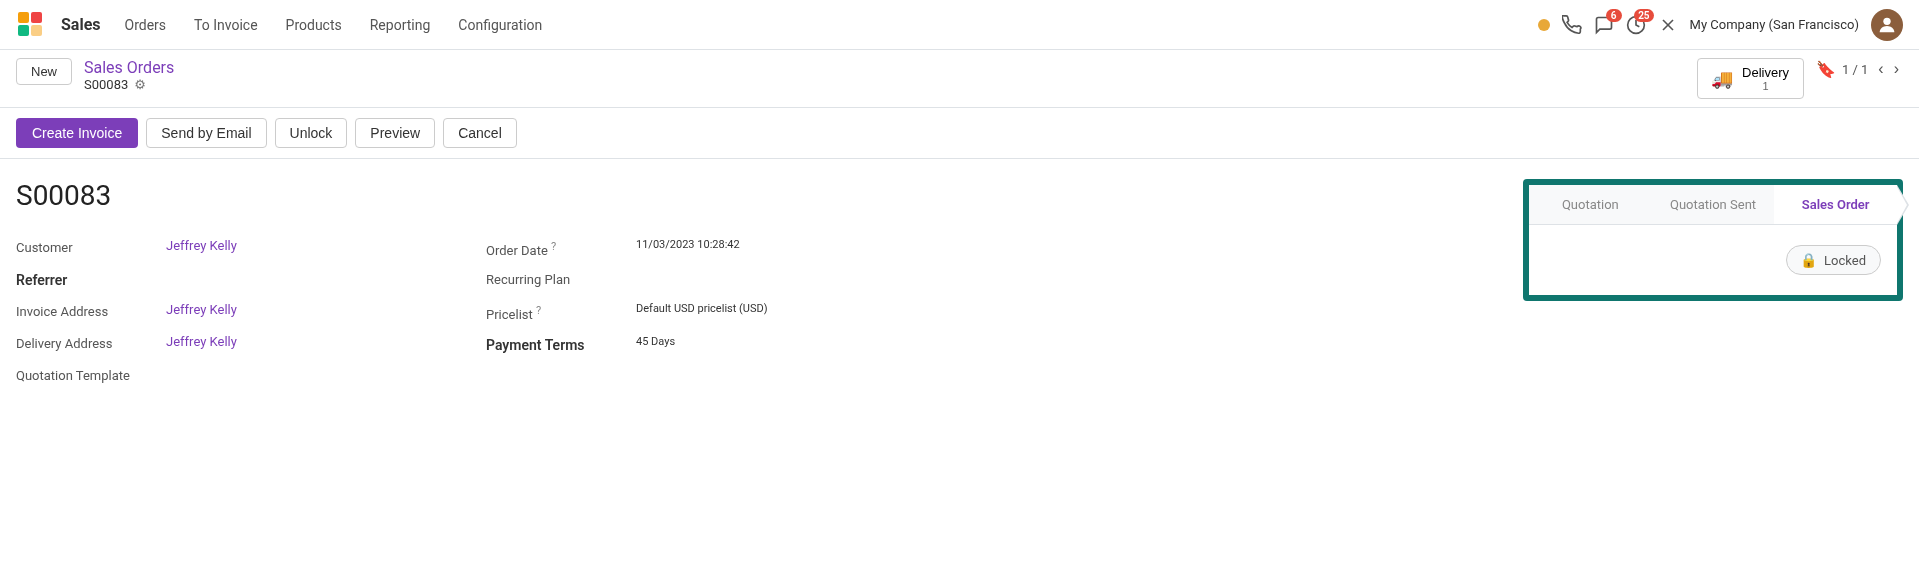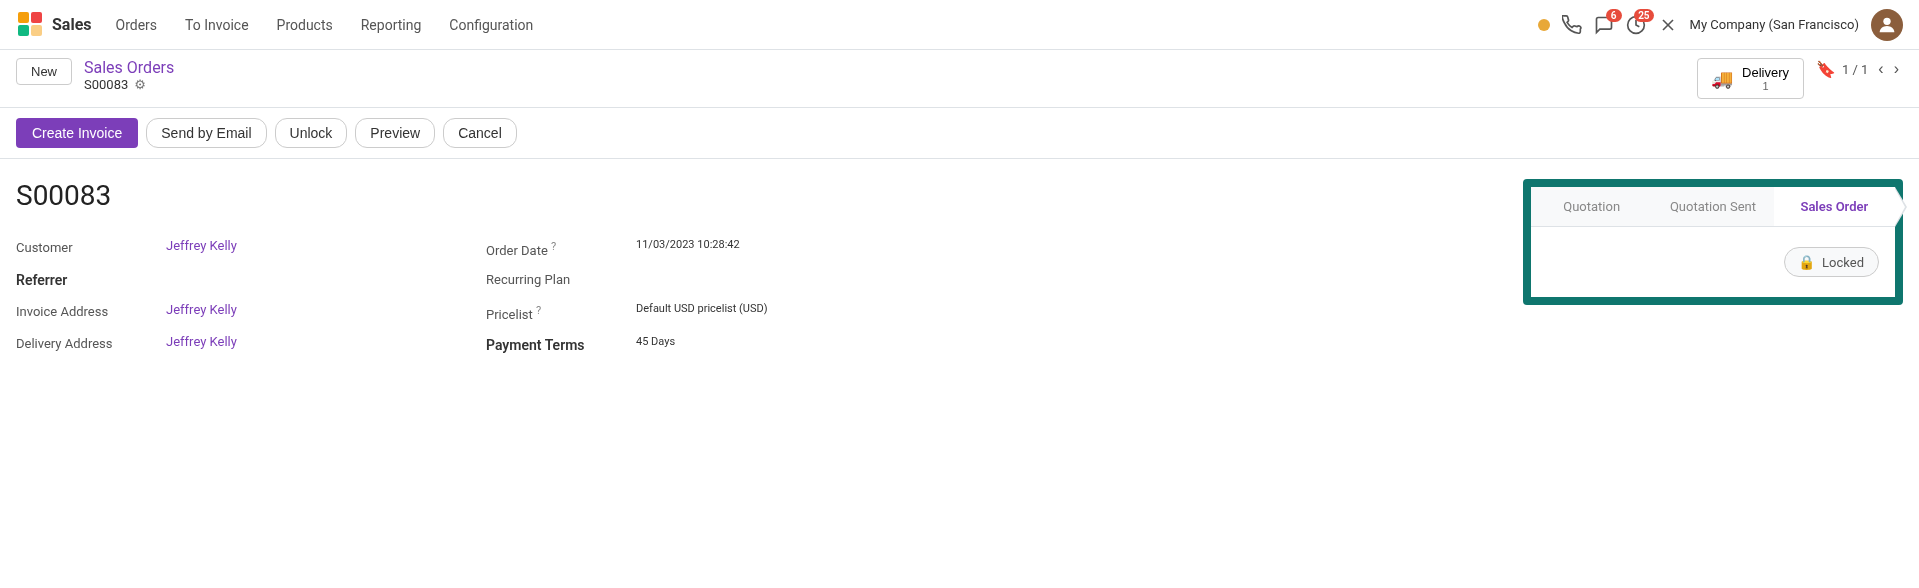--- a/index.html
+++ b/index.html
@@ -11,21 +11,21 @@
       align-items: center;
       height: 50px;
       background: #fff;
       border-bottom: 1px solid #dee2e6;
       padding: 0 16px;
       gap: 4px;
     }
     .nav-logo {
       display: flex;
       align-items: center;
-      gap: 6px;
+      gap: 15px;
       margin-right: 8px;
     }
     .logo-icon {
       width: 30px;
       height: 30px;
     }
     .nav-app-name {
       font-weight: 700;
       font-size: 16px;
       color: #333;
@@ -178,21 +178,21 @@
       border-radius: 4px;
       cursor: pointer;
       font-size: 14px;
       font-weight: 500;
     }
     .btn-secondary {
       background: #fff;
       color: #333;
       border: 1px solid #ccc;
       padding: 6px 14px;
-      border-radius: 12px;
+      border-radius: 4px;
       cursor: pointer;
       font-size: 14px;
     }
 
     
     .main-content {
       display: flex;
       padding: 20px 16px;
       gap: 0;
       position: relative;
@@ -241,21 +241,21 @@
       cursor: pointer;
     }
     .field-value-plain {
       color: #333;
       font-size: 11px;
     }
 
     
     .status-panel {
       width: 380px;
-      border: 8px solid #0f766e;
+      border: 6px solid #0f766e;
       border-radius: 4px;
       margin-left: 20px;
       align-self: flex-start;
     }
 
     .status-steps {
       display: flex;
       align-items: stretch;
       border-bottom: 1px solid #dee2e6;
       background: #f8f9fa;
@@ -432,20 +432,24 @@
           <span class="field-value-plain"></span>
         </div>
         <div class="field-row">
           <span class="field-label">Invoice Address</span>
           <span class="field-value">Jeffrey Kelly</span>
         </div>
         <div class="field-row">
           <span class="field-label">Delivery Address</span>
           <span class="field-value">Jeffrey Kelly</span>
         </div>
+        <div class="field-row">
+          <span class="field-label">Quotation Template</span>
+          <span class="field-value-plain"></span>
+        </div>
       </div>
 
       <div>
         <div class="field-row">
           <span class="field-label">Order Date <sup style="color:#888;font-size:11px;">?</sup></span>
           <span class="field-value-plain">11/03/2023 10:28:42</span>
         </div>
         <div class="field-row">
           <span class="field-label">Recurring Plan</span>
           <span class="field-value-plain"></span>

